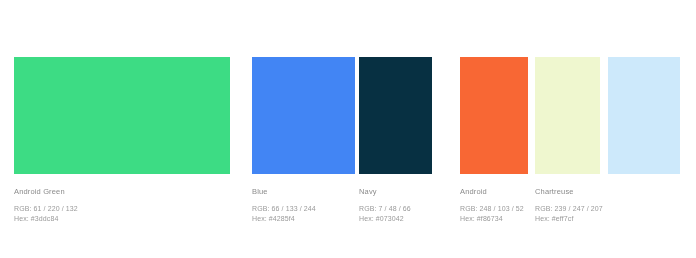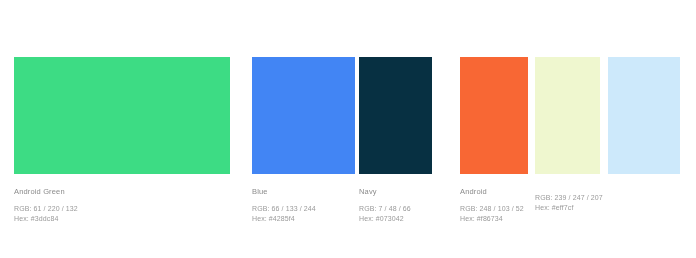--- a/index.html
+++ b/index.html
@@ -129,20 +129,21 @@
         <div class="caption-name">Android</div>
         <div class="caption-spacer"></div>
         <div class="caption-rgb">RGB: 248 / 103 / 52</div>
         <div class="caption-hex">Hex: #f86734</div>
       </div>
     </div>
 
     <div class="swatch-group" id="group-chartreuse">
       <div class="swatch-chip" id="chip-chartreuse" style="background: rgb(239, 247, 207);"></div>
       <div class="swatch-caption">
+        <div class="caption-name">Chartreuse</div>
         <div class="caption-spacer"></div>
         <div class="caption-rgb">RGB: 239 / 247 / 207</div>
         <div class="caption-hex">Hex: #eff7cf</div>
       </div>
     </div>
 
     <div class="swatch-group" id="group-lightblue">
       <div class="swatch-chip" id="chip-lightblue" style="background: rgb(205, 233, 251);"></div>
     </div>
 

